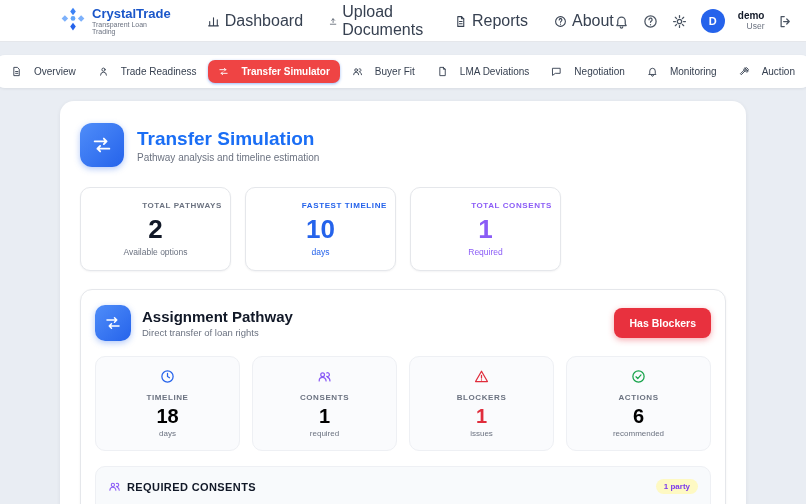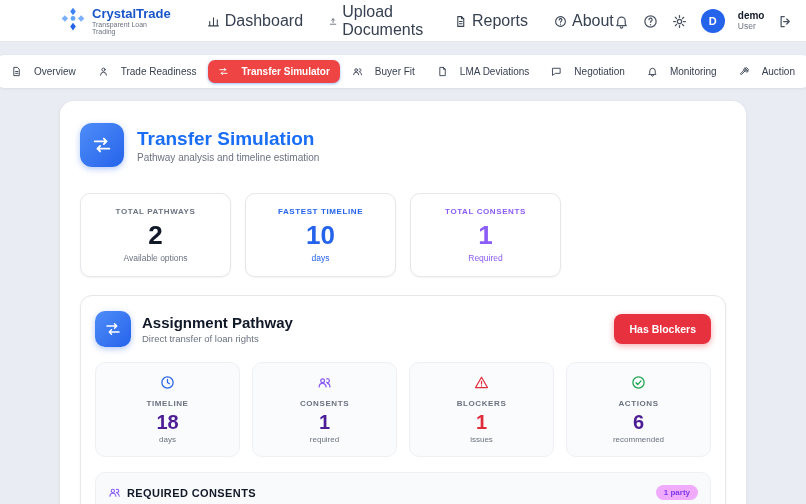--- a/index.html
+++ b/index.html
@@ -17,77 +17,77 @@
   .topnav { display:flex; align-items:center; gap:26px; margin-left:36px; }
   .topnav-item { display:flex; align-items:center; gap:5px; font-size:16px; color:#374151; cursor:pointer; }
   .topnav-item svg { width:13px; height:13px; }
   .topbar-right { margin-left:auto; display:flex; align-items:center; gap:13px; color:#4b5563; }
   .iconbtn { width:16px; height:16px; cursor:pointer; display:flex; align-items:center; justify-content:center; }
   .iconbtn svg { width:15px; height:15px; }
   .avatar { width:24px; height:24px; border-radius:50%; background:#2563eb; color:#fff;
     font-size:11px; font-weight:bold; display:flex; align-items:center; justify-content:center; }
   .userblock { line-height:1.05; }
   .user-name { font-size:10px; font-weight:bold; color:#111827; }
-  .user-role { font-size:8.5px; color:#6b7280; }
+  .user-role { font-size:8.5px; color:#6b7280;text-align:right; }
 
   svg.stroke { fill:none; stroke:currentColor; stroke-width:2; stroke-linecap:round; stroke-linejoin:round; }
 
   
   .tabbar-wrap { display:flex; justify-content:center; margin-top:13px; }
   .tabbar { background:#fff; border-radius:10px; padding:5px 6px; display:flex; gap:2px;
     box-shadow:0 1px 3px rgba(16,24,40,.08); }
   .tab { display:flex; align-items:center; gap:12px; font-size:10px; color:#374151;
     padding:6px 10px; border-radius:7px; cursor:pointer; white-space:nowrap; }
   .tab svg { width:11px; height:11px; }
   .tab.active { background:#ef4444; color:#fff; font-weight:bold; box-shadow:0 1px 3px rgba(22,103,240,.45); }
 
   
   .main-card { background:#fff; border-radius:14px; margin-top:13px; padding:22px 20px;
     box-shadow:0 1px 4px rgba(16,24,40,.07); }
 
-  .page-head { display:flex; align-items:center; gap:13px; margin-bottom:26px; }
+  .page-head { display:flex; align-items:center; gap:13px; margin-bottom:20px; }
   .sq-icon { border-radius:12px; background:linear-gradient(135deg,#4f8df9,#2563eb);
     display:flex; align-items:center; justify-content:center; color:#fff;
     box-shadow:0 2px 6px rgba(37,99,235,.35); }
   .sq-icon.lg { width:44px; height:44px; } .sq-icon.lg svg { width:22px; height:22px; }
   .sq-icon.md { width:36px; height:36px; border-radius:10px; } .sq-icon.md svg { width:18px; height:18px; }
   .page-title { font-size:19px; font-weight:bold; color:#1a6ef5; }
   .page-sub { font-size:10px; color:#6b7280; margin-top:2px; }
 
   .stats-grid { display:grid; grid-template-columns:repeat(4,1fr); gap:14px; margin-bottom:18px; }
   .stat-card { border:1px solid #e5e7eb; border-radius:10px; padding:13px 8px; text-align:center;
     background:#fff; box-shadow:0 1px 2px rgba(16,24,40,.05); }
-  .stat-label { font-size:8px; font-weight:bold; letter-spacing:.6px; color:#6b7280; }
+  .stat-label { font-size:8px; font-weight:bold; letter-spacing:.6px; color:#6b7280;text-align:right; }
   .stat-value { font-size:26px; font-weight:bold; margin:4px 0 2px; color:#111827; }
   .stat-sub { font-size:8.5px; color:#6b7280; }
   .c-green { color:#16a34a !important; } .c-blue { color:#2563eb !important; }
   .c-purple { color:#8b5cf6 !important; } .c-red { color:#e02d3c !important; }
 
   
   .pathway-card { border:1px solid #e5e7eb; border-radius:12px; padding:15px 14px;
     box-shadow:0 1px 3px rgba(16,24,40,.05); }
   .pathway-head { display:flex; align-items:center; gap:11px; margin-bottom:15px; }
   .pathway-title { font-size:15px; font-weight:bold; color:#111827; }
   .pathway-sub { font-size:9.5px; color:#6b7280; margin-top:2px; }
   .blockers-btn { margin-left:auto; background:#e8313e; color:#fff; font-size:10.5px; font-weight:bold;
     border:none; border-radius:8px; padding:9px 15px; cursor:pointer;
     box-shadow:0 2px 6px rgba(232,49,62,.4); font-family:inherit; }
 
   .ptiles { display:grid; grid-template-columns:repeat(4,1fr); gap:12px; }
   .ptile { background:#fafbfd; border:1px solid #eef0f4; border-radius:10px; padding:12px 6px; text-align:center; }
   .ptile svg { width:15px; height:15px; margin-bottom:5px; }
   .ptile-label { font-size:8px; font-weight:bold; letter-spacing:.6px; color:#6b7280; }
-  .ptile-value { font-size:20px; font-weight:bold; margin:3px 0 1px; color:#4c1d95; }
+  .ptile-value { font-size:20px; font-weight:bold; margin:3px 0 1px; color:#000000; }
   .ptile-sub { font-size:8px; color:#6b7280; }
 
   .consents { margin-top:15px; background:#f8fafc; border:1px solid #eef0f4; border-radius:10px; padding:12px; }
   .consents-head { display:flex; align-items:center; gap:6px; }
   .consents-head svg { width:13px; height:13px; color:#8b5cf6; }
   .consents-title { font-size:11px; font-weight:bold; letter-spacing:.4px; color:#111827; }
-  .party-badge { margin-left:auto; background:#f0abfc; color:#7c3aed; font-size:8px; font-weight:bold;
+  .party-badge { margin-left:auto; background:#fef9c3; color:#7c3aed; font-size:8px; font-weight:bold;
     border-radius:9px; padding:3px 8px; }
   .consent-item { margin-top:10px; background:#fff; border:1px solid #e5e7eb; border-radius:8px;
     padding:11px 12px; display:flex; align-items:center; gap:8px; }
 </style>
 </head>
 <body>
 
 <header class="topbar">
   <div class="container">
     <div class="brand">

